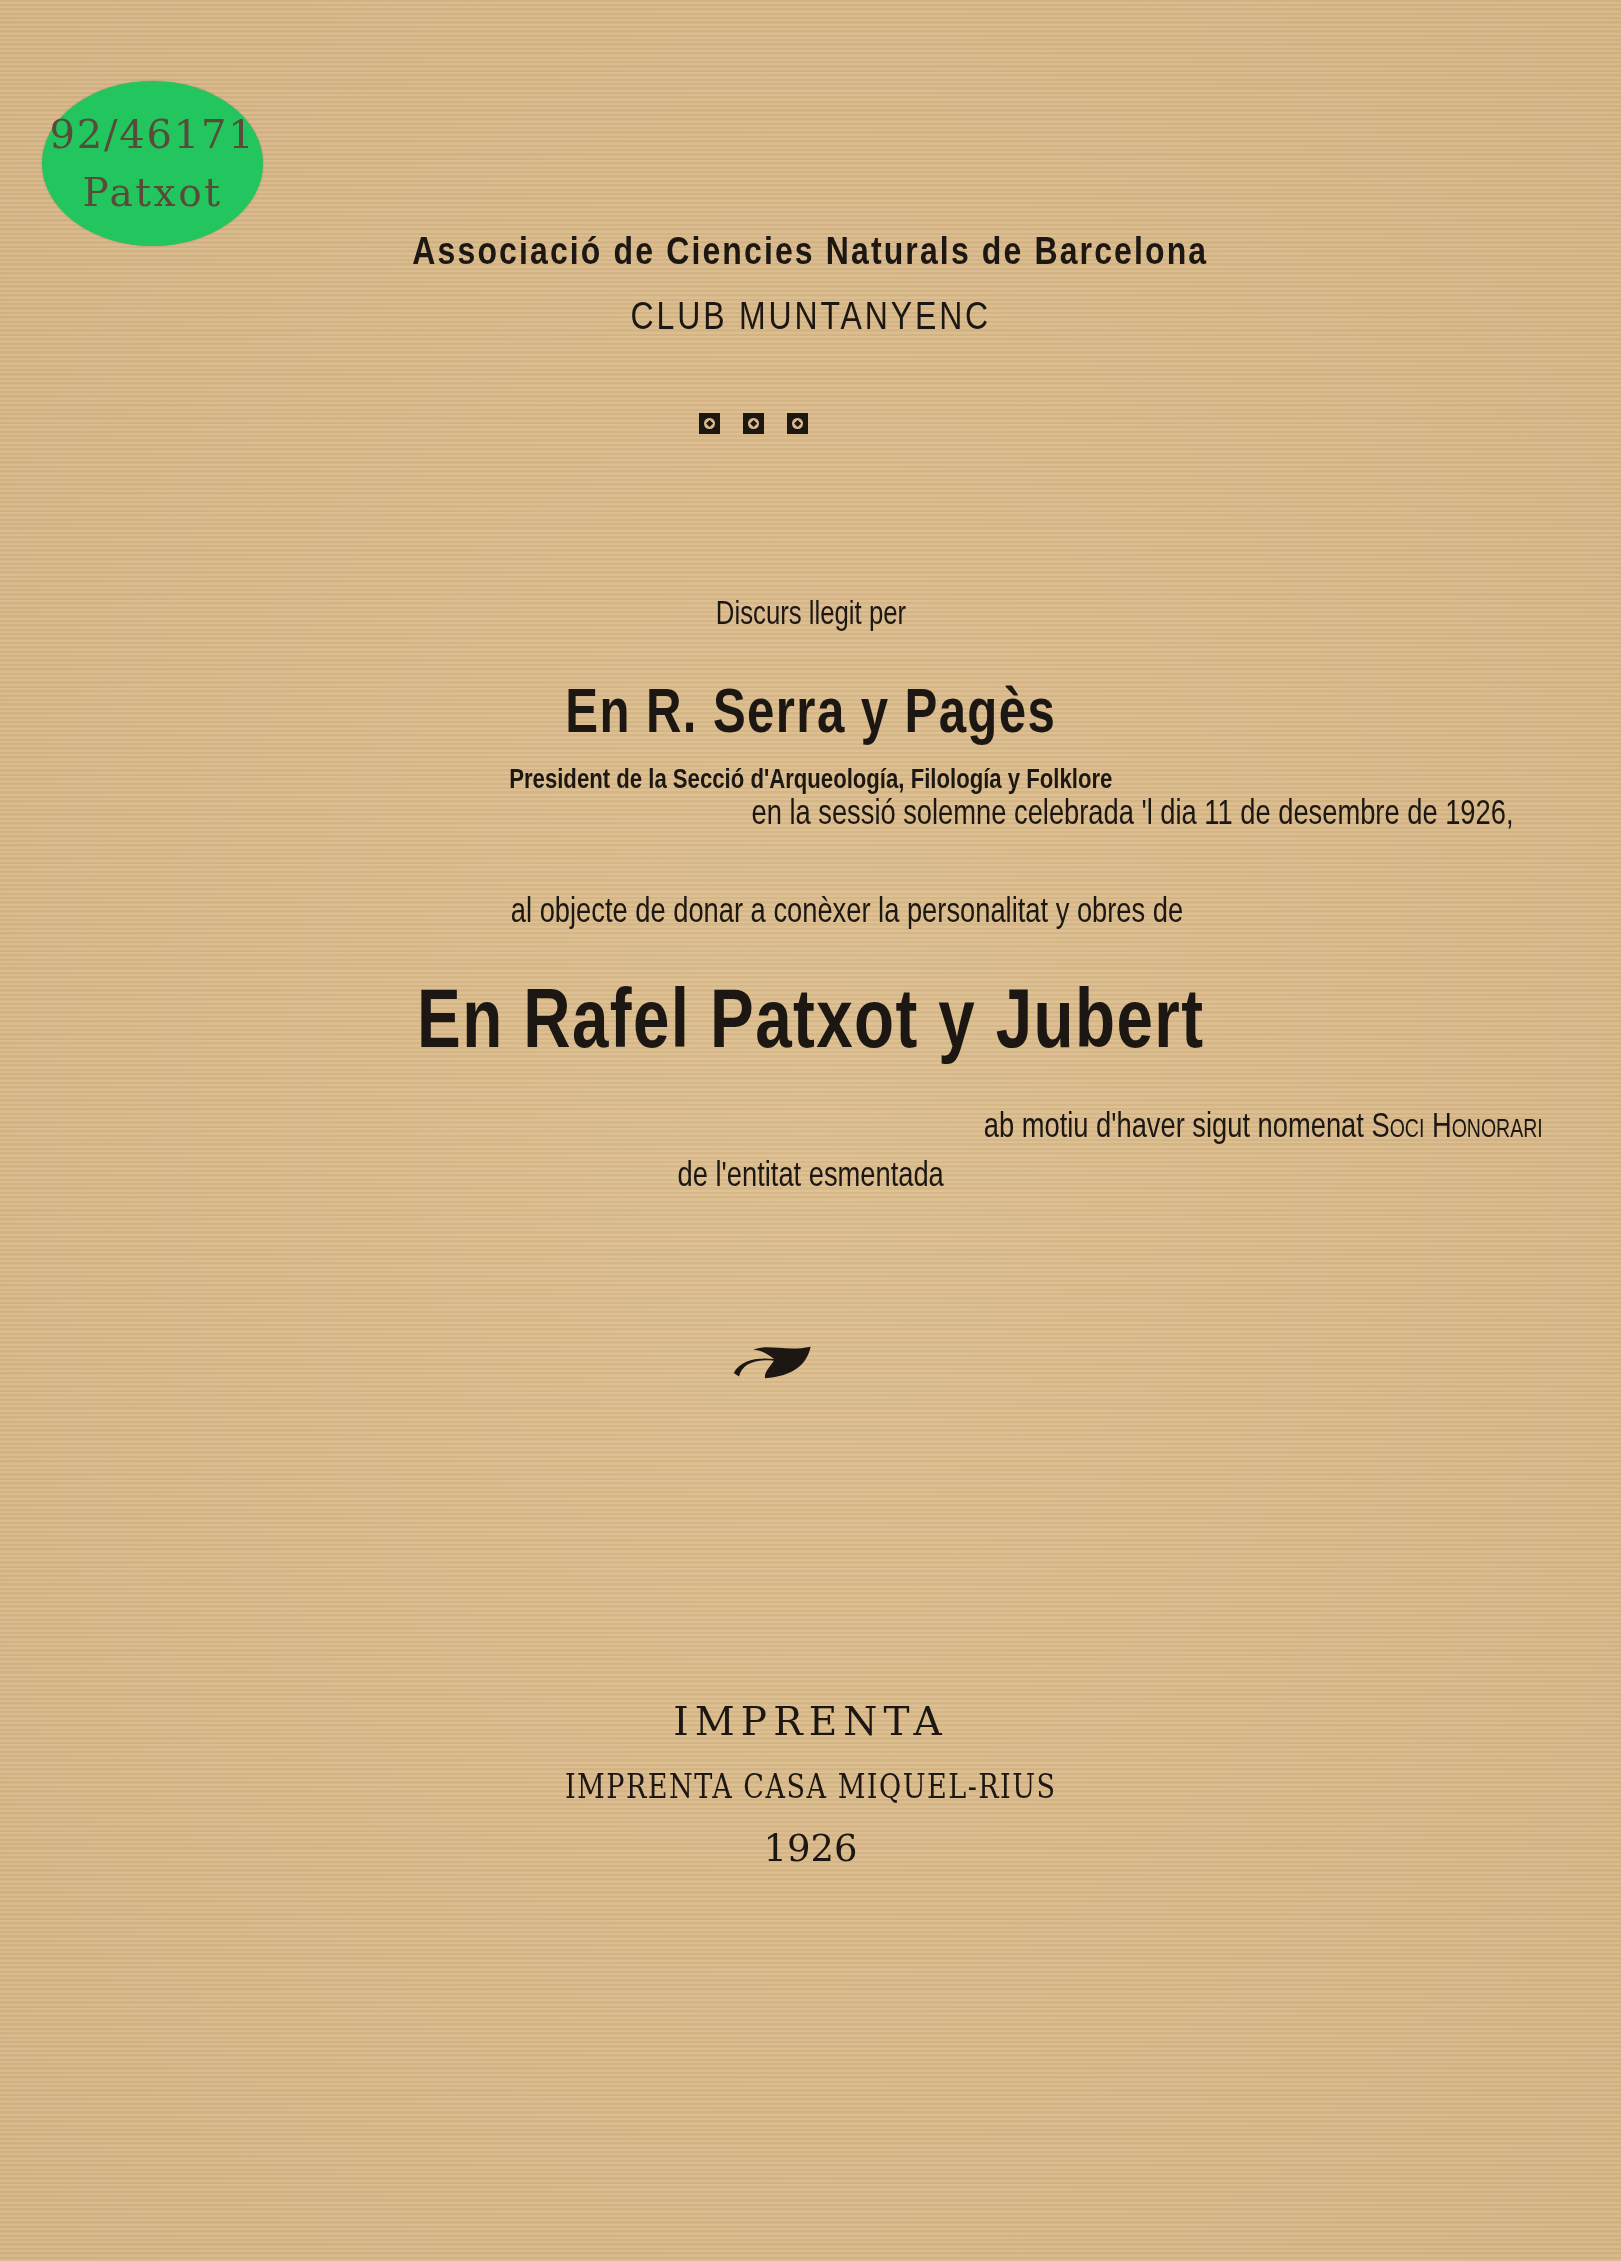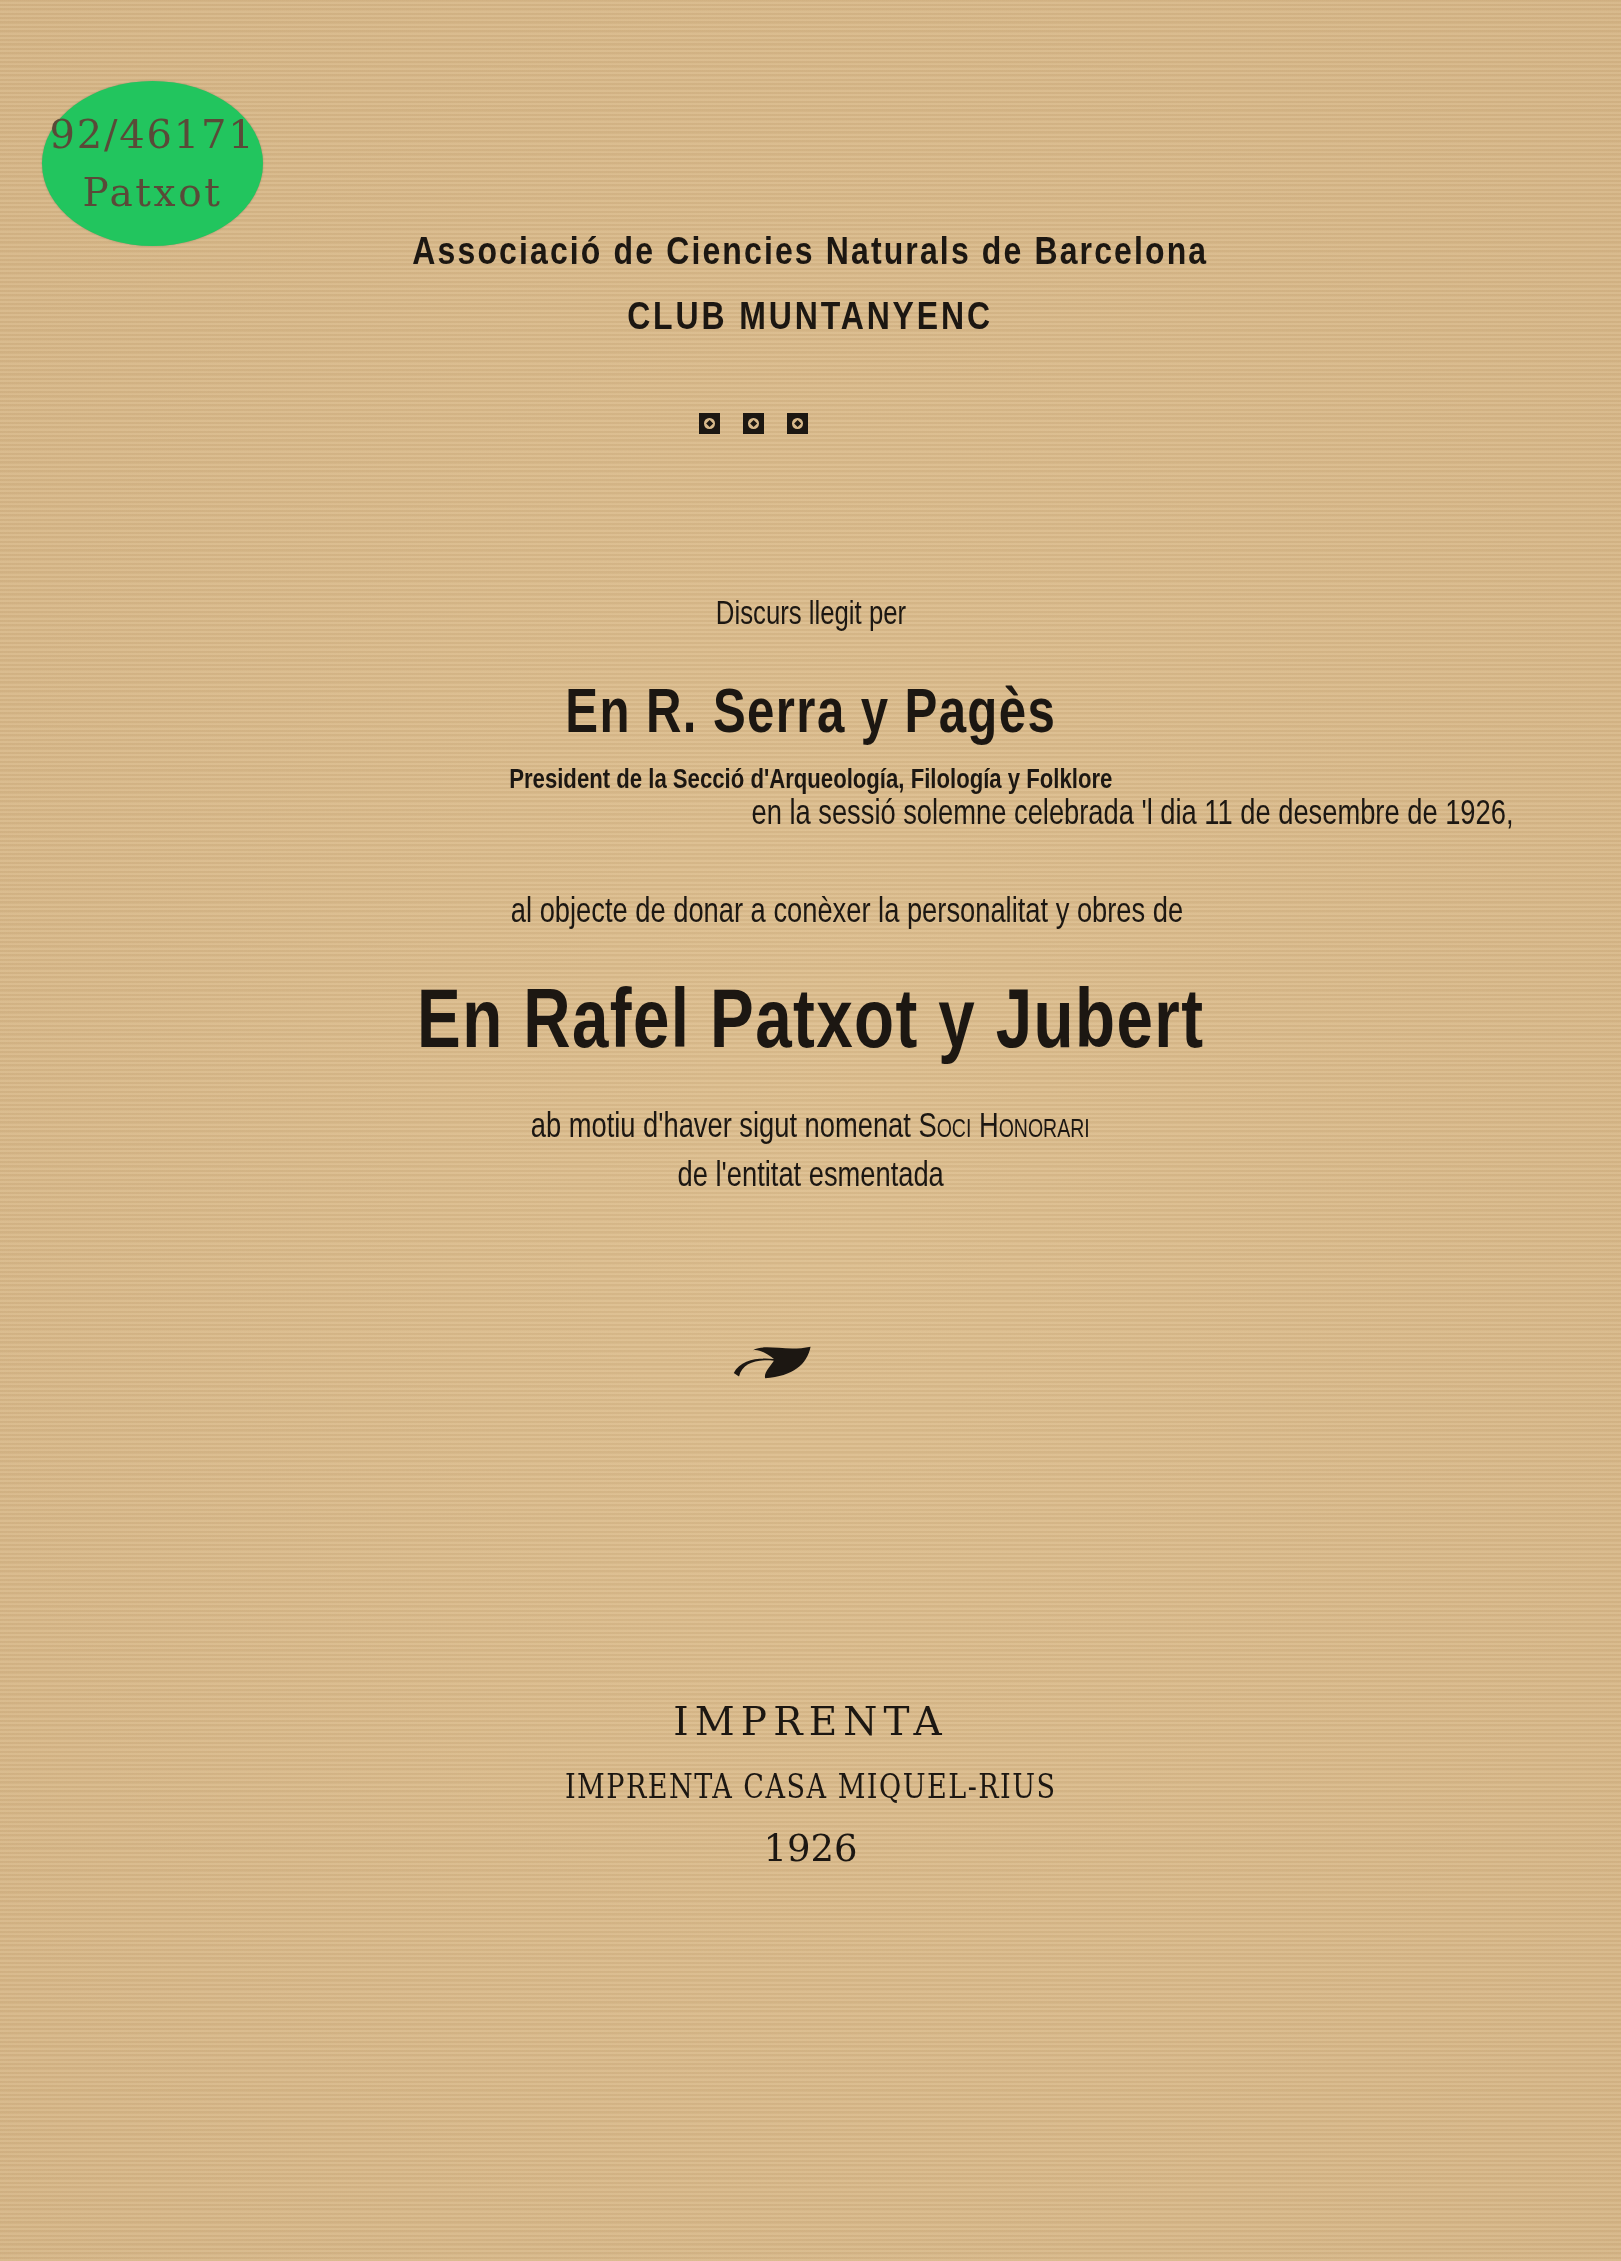--- a/index.html
+++ b/index.html
@@ -15,32 +15,32 @@
   .abs { position: absolute; left: 0; width: 1621px; text-align: center; }
   .label-sticker {
     position: absolute; left: 42px; top: 81px; width: 221px; height: 165px;
     border-radius: 50%; background: #22c55e;
     box-shadow: 0 0 1.8px rgba(0,0,0,0.25);
     color: #5a4a38; font-family: "DejaVu Serif", serif; text-align: center;
   }
   .label-sticker .l1 { position: absolute; top: 30px; left: 0; width: 100%; font-size: 40px; letter-spacing: 1.8px; }
   .label-sticker .l2 { position: absolute; top: 89px; left: 0; width: 100%; font-size: 39px; letter-spacing: 2.6px; }
   .org { top: 229px; font-size: 39px; font-weight: bold; letter-spacing: 2.6px; }
-  .club { top: 294px; font-size: 39px; font-weight: bold; letter-spacing: 3.5px; }
+  .club { top: 294px; font-size: 39px; font-weight: normal; letter-spacing: 3.5px; }
   .orn-row { position: absolute; top: 413px; left: 699px; width: 131px; display: flex; gap: 23px; }
   .orn { width: 21px; height: 21px; background: #1c1712; position: relative; }
   .orn::after { content: ""; position: absolute; left: 5.3px; top: 5.3px; width: 10.5px; height: 10.5px; border-radius: 50%; background: #d8b98b; }
   .orn::before { content: ""; position: absolute; left: 8px; top: 8px; width: 5.3px; height: 5.3px; background: #1c1712; transform: rotate(45deg); z-index: 2; }
   .discurs { top: 594px; font-size: 33px; }
   .serra { top: 674px; font-size: 63px; font-weight: bold; letter-spacing: 1.8px; }
   .president { top: 764px; font-size: 27px; font-weight: bold; }
   .sessio { top: 792px; font-size: 35px; text-align: right; }
   .objecte { top: 890px; font-size: 35px; padding-left: 36px; }
   .patxot { top: 970px; font-size: 84px; font-weight: bold; letter-spacing: 1.8px; }
-  .motiu { top: 1105px; font-size: 35px; }
+  .motiu { top: 1105px; font-size: 35px; text-align: right; }
   .motiu .sc { font-variant: small-caps; }
   .entitat { top: 1154px; font-size: 35px; }
   .fleuron { position: absolute; left: 716px; top: 1338px; width: 101px; height: 48px; }
   .barcelona { top: 1699px; font-size: 39px; letter-spacing: 6.1px; font-family: "DejaVu Serif", serif; }
   .imprenta { top: 1767px; font-size: 33px; letter-spacing: 1.8px; font-family: "DejaVu Serif", serif; }
   .year { top: 1827px; font-size: 37px; font-family: "DejaVu Serif", serif; }
   .narrow { display: inline-block; transform: scaleX(0.82); }
   .narrow2 { display: inline-block; transform: scaleX(0.78); }
 </style>
 </head>

